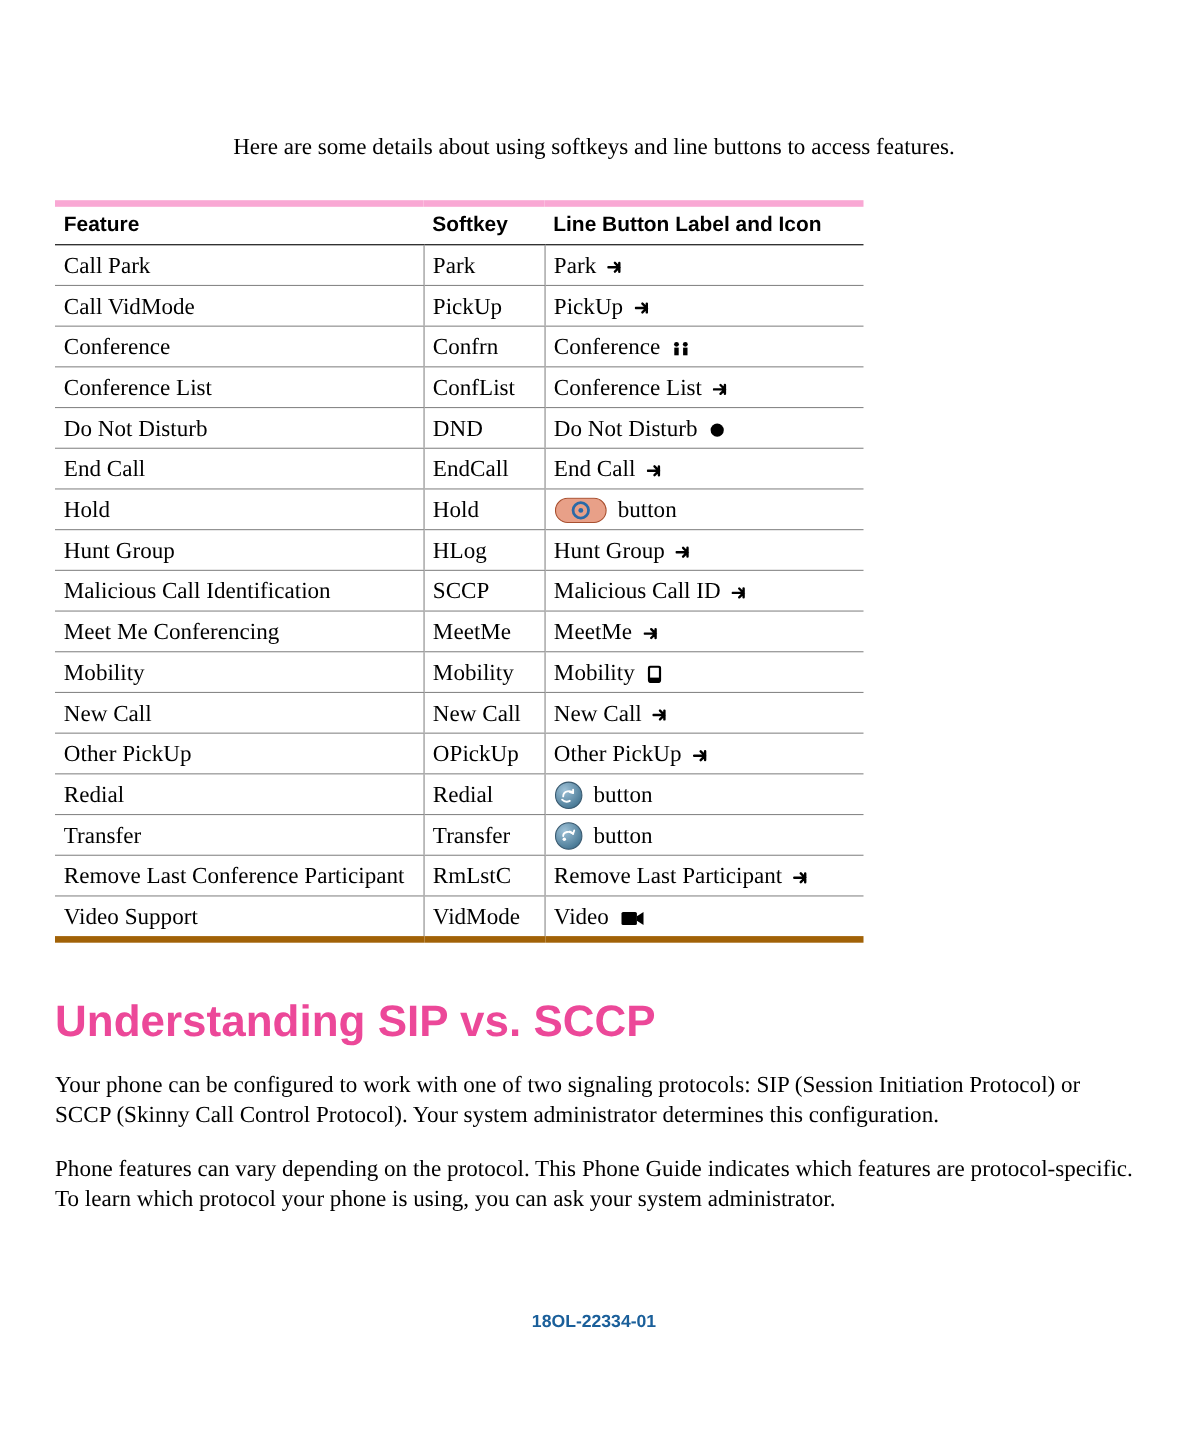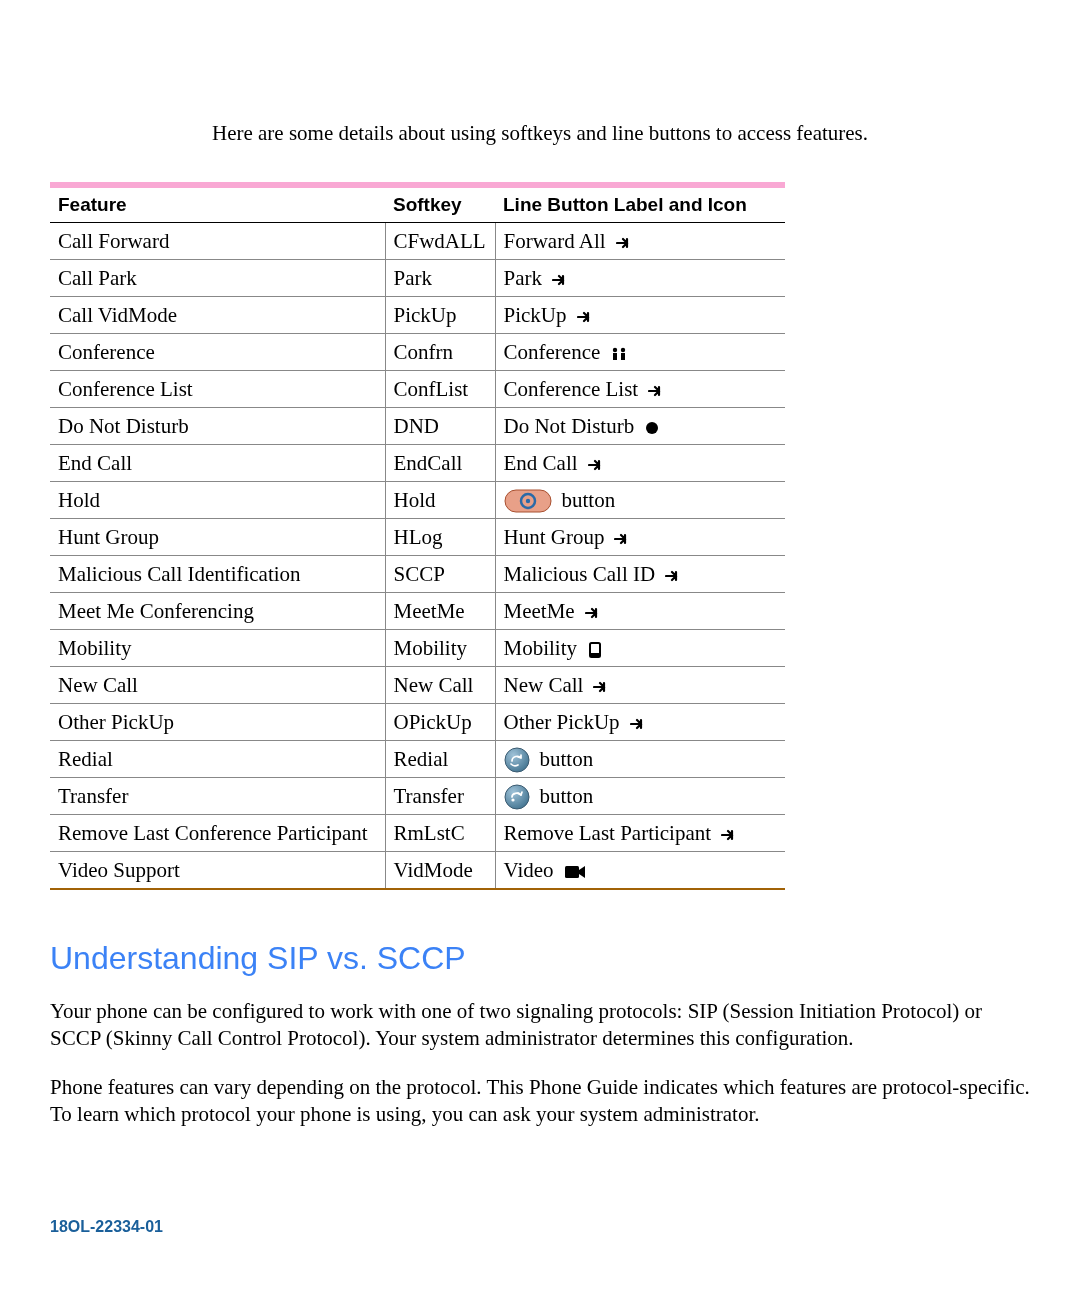--- a/index.html
+++ b/index.html
@@ -33,52 +33,52 @@
     border-bottom: 1px solid #000;
   }
   tbody td {
     font-size: 21px;
     padding: 4px 8px;
     border-bottom: 1px solid #888;
     vertical-align: middle;
     height: 28px;
   }
   tbody tr:last-child td {
-    border-bottom: 2px solid #a16207;
+    border-bottom: 6px solid #a16207;
   }
   td.col-line {
     border-left: 1px solid #888;
   }
   td.col-softkey {
     border-left: 1px solid #888;
   }
   .iconwrap {
     display: inline-flex;
     align-items: center;
     gap: 10px;
   }
   .ic {
     display: inline-block;
     vertical-align: middle;
   }
   h2.section {
     font-family: Arial, Helvetica, sans-serif;
-    color: #3b82f6;
-    font-size: 32px;
-    font-weight: normal;
+    color: #ec4899;
+    font-size: 40px;
+    font-weight: bold;
     margin: 50px 0 18px 0;
   }
   .para {
     font-size: 21px;
     line-height: 1.3;
     margin-bottom: 14px;
   }
   .footer {
     display: flex;
-    justify-content: flex-start;
+    justify-content: center;
     font-family: Arial, Helvetica, sans-serif;
     font-size: 16px;
     font-weight: bold;
     color: #1a5f9a;
     margin-top: 90px;
   }
 </style>
 </head>
 <body>
 
@@ -103,30 +103,20 @@
       </colgroup>
     <thead>
       <tr>
         <th>Feature</th>
         <th>Softkey</th>
         <th>Line Button Label and Icon</th>
       </tr>
     </thead>
     <tbody id="tbody">
         <tr>
-          <td>Call Forward</td>
-          <td class="col-softkey">CFwdALL</td>
-          <td class="col-line"><span class="iconwrap">
-              <span>Forward All</span>
-              <span><svg class="ic" width="18" height="14" viewBox="0 0 18 14">
-                  <path d="M1 7 L10 7 M7 3 L11 7 L7 11 M11 3 L11 11" stroke="#000" stroke-width="2.2" fill="none" stroke-linecap="round"></path>
-                </svg></span>
-            </span></td>
-        </tr>
-        <tr>
           <td>Call Park</td>
           <td class="col-softkey">Park</td>
           <td class="col-line"><span class="iconwrap">
               <span>Park</span>
               <span><svg class="ic" width="18" height="14" viewBox="0 0 18 14">
                   <path d="M1 7 L10 7 M7 3 L11 7 L7 11 M11 3 L11 11" stroke="#000" stroke-width="2.2" fill="none" stroke-linecap="round"></path>
                 </svg></span>
             </span></td>
         </tr>
         <tr>

